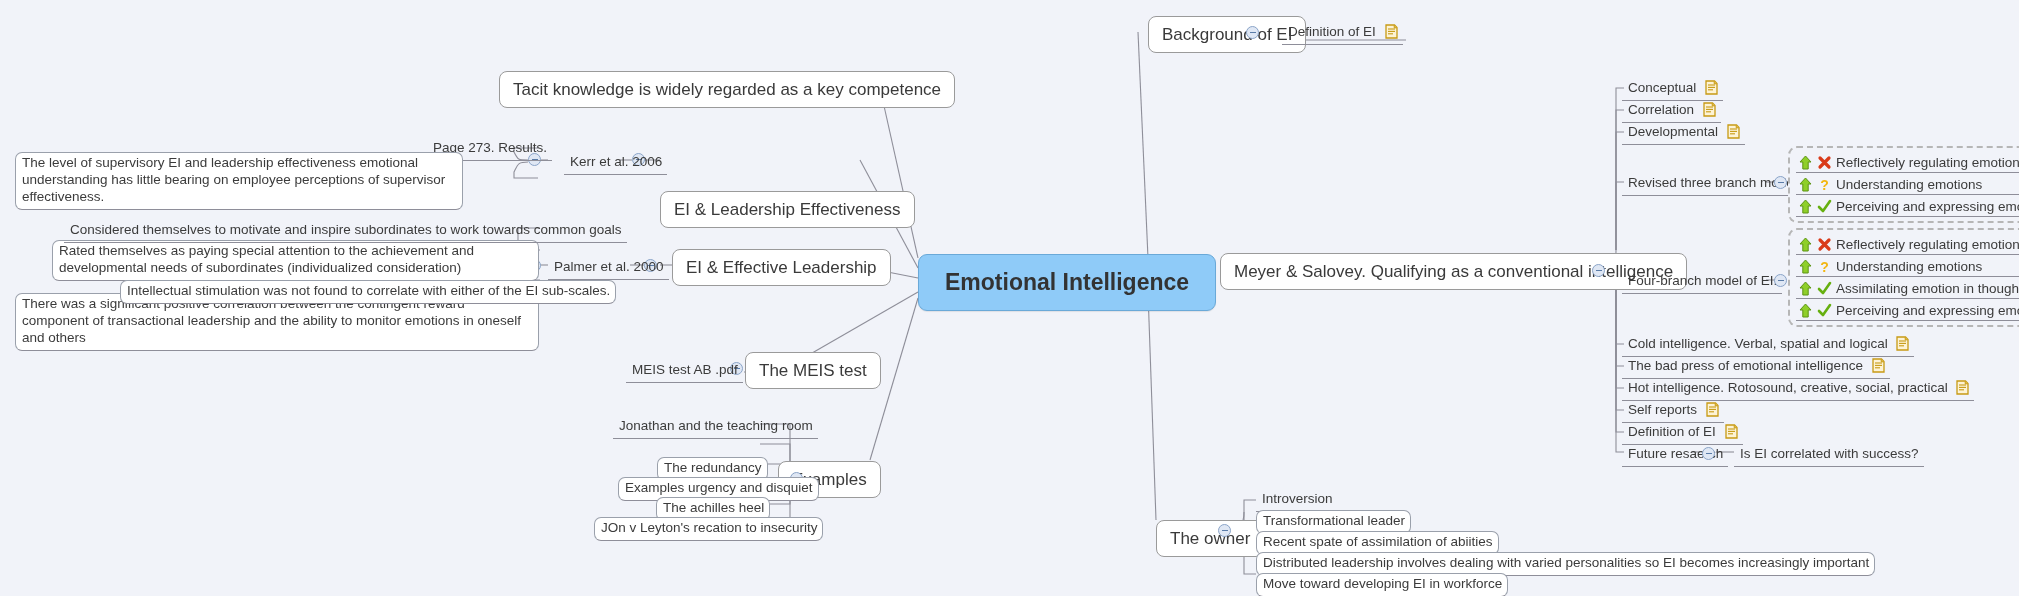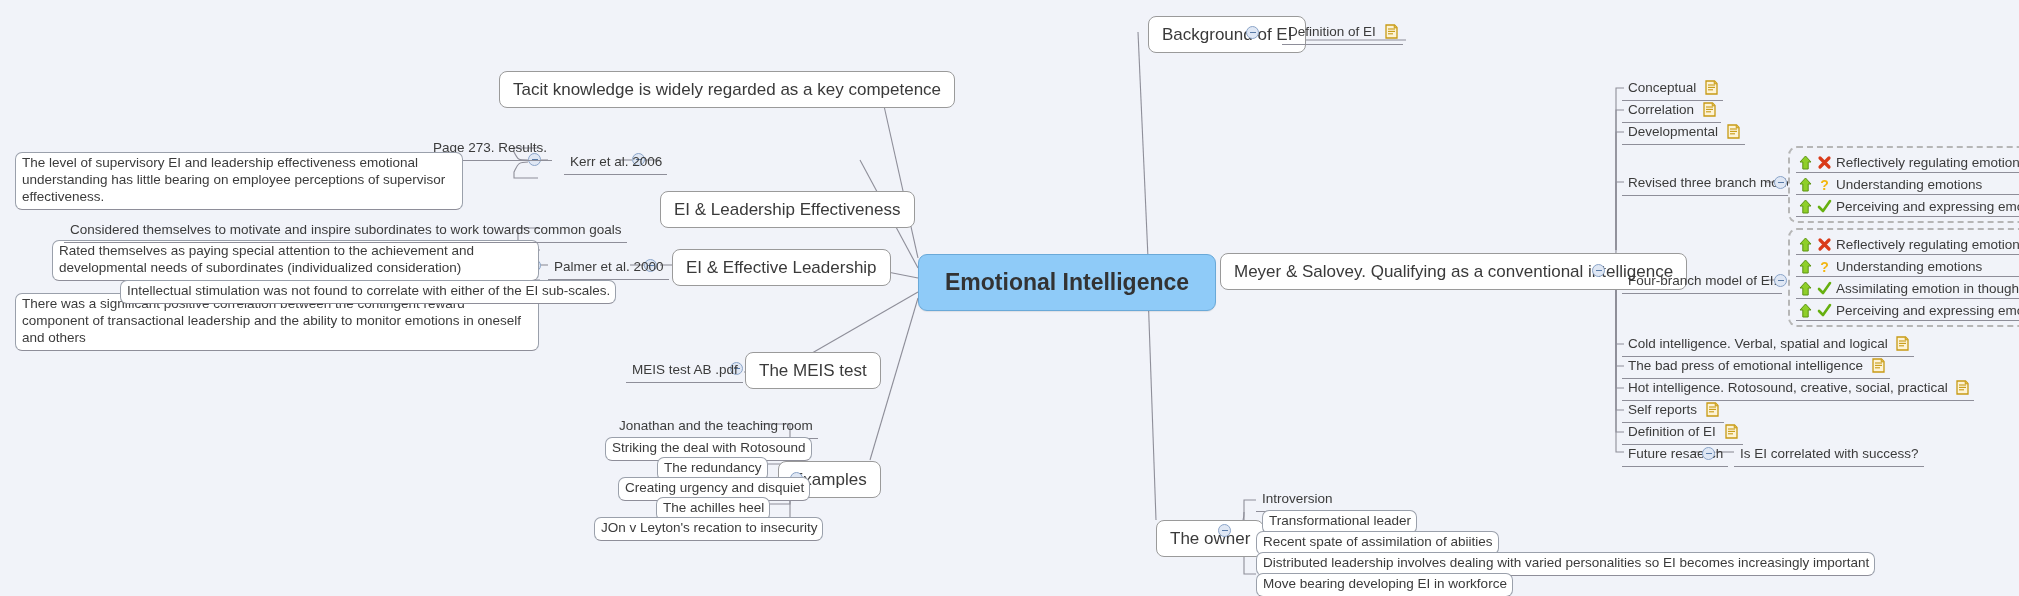--- a/index.html
+++ b/index.html
@@ -263,28 +263,25 @@
     <span>MEIS test AB .pdf</span>
   </div>
 
   <div class="node lvl1" style="left:778px; top:461px;">
     <span>Examples</span>
   </div>
   <span class="collapse" style="left:790px; top:472px;"></span>
   <div class="node leaf" style="left:613px; top:416px;">
     <span>Jonathan and the teaching room</span>
   </div>
-  <div class="node leaf boxed" style="left:605px; top:437px;">
-    <span>Striking the deal with Rotosound</span>
-  </div>
   <div class="node leaf boxed" style="left:657px; top:457px;">
     <span>The redundancy</span>
   </div>
   <div class="node leaf boxed" style="left:618px; top:477px;">
-    <span>Creating urgency and disquiet</span>
+    <span>Examples urgency and disquiet</span>
   </div>
   <div class="node leaf boxed" style="left:656px; top:497px;">
     <span>The achilles heel</span>
   </div>
   <div class="node leaf boxed" style="left:594px; top:517px;">
     <span>JOn v Leyton's recation to insecurity</span>
   </div>
 
   <div class="node lvl1" style="left:1220px; top:253px;">
     <span>Meyer &amp; Salovey. Qualifying as a conventional intelligence</span>
@@ -479,26 +476,26 @@
     </div>
   </div>
 
   <div class="node lvl1" style="left:1156px; top:520px;">
     <span>The owner</span>
   </div>
   <span class="collapse" style="left:1218px; top:524px;"></span>
   <div class="node leaf" style="left:1256px; top:489px;">
     <span>Introversion</span>
   </div>
-  <div class="node leaf boxed" style="left:1256px; top:510px;margin-left:6px;">
+  <div class="node leaf boxed" style="left:1256px; top:510px;">
     <span>Transformational leader</span>
   </div>
   <div class="node leaf boxed" style="left:1256px; top:531px;">
     <span>Recent spate of assimilation of abiities</span>
   </div>
   <div class="node leaf boxed" style="left:1256px; top:552px;">
     <span>Distributed leadership involves dealing with varied personalities so EI becomes increasingly important</span>
   </div>
   <div class="node leaf boxed" style="left:1256px; top:573px;">
-    <span>Move bearing developing EI in workforce</span>
+    <span>Move toward developing EI in workforce</span>
   </div>
 
 </div>
 
 </body></html>

